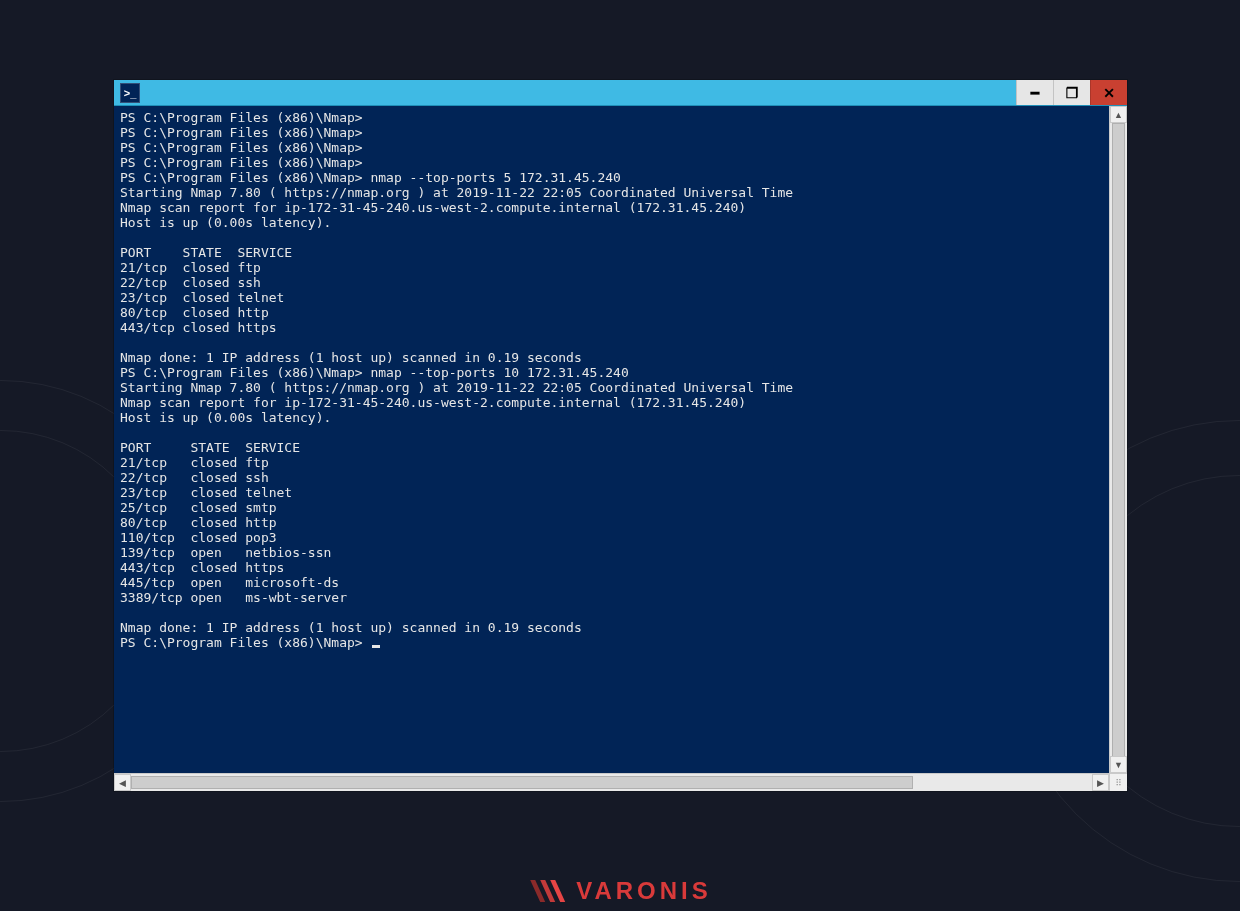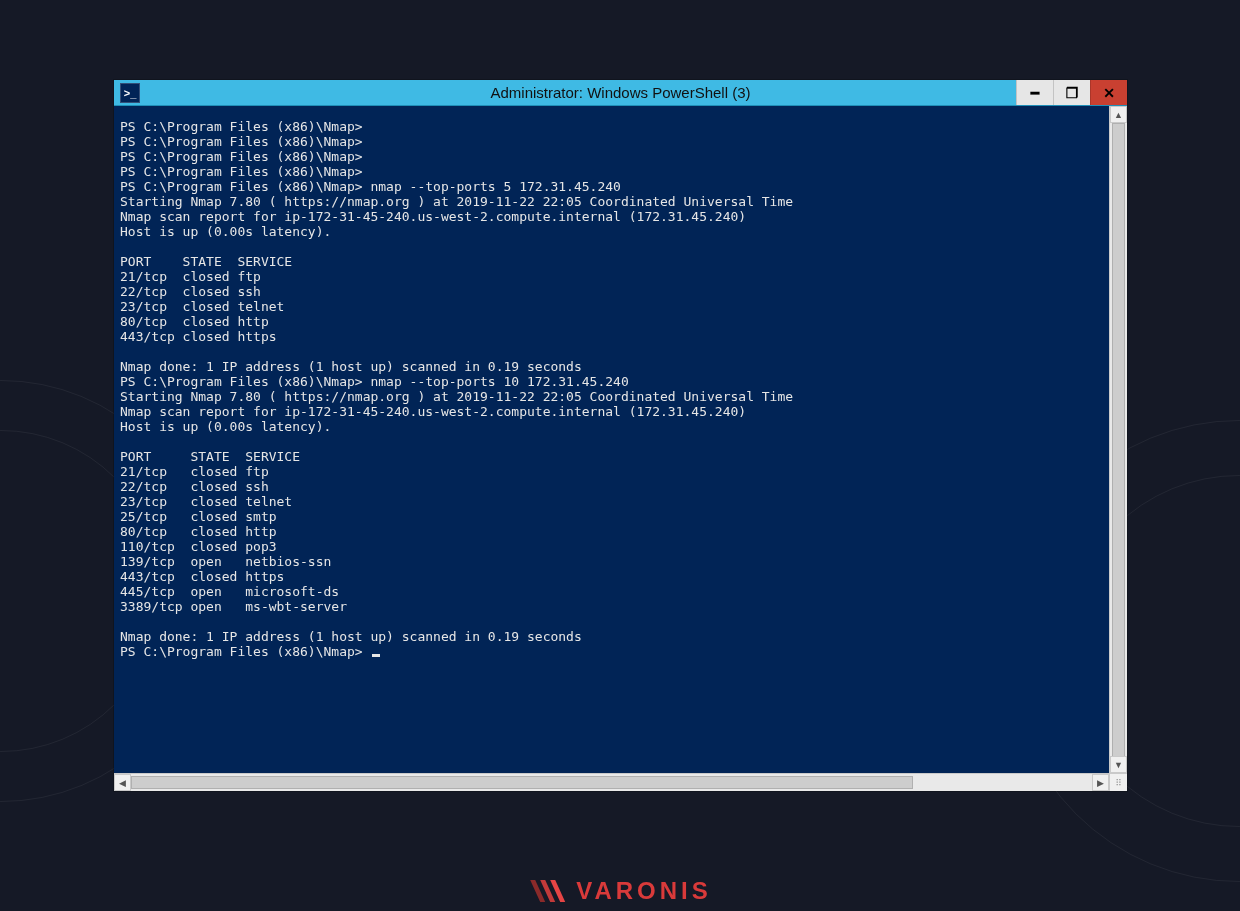--- a/index.html
+++ b/index.html
@@ -98,21 +98,21 @@
     min-height: 0;
   }
 
   .terminal {
     flex: 1;
     background: #012456;
     color: #e6e6e6;
     font-family: "Lucida Console", Consolas, monospace;
     font-size: 13px;
     line-height: 15px;
-    padding: 13px 6px;
+    padding: 4px 6px;
     white-space: pre;
     overflow: hidden;
   }
 
   .vtrack {
     width: 17px;
     background: #e9e9e9;
     position: relative;
     border-left: 1px solid #c9c9c9;
   }
@@ -214,21 +214,20 @@
 
 <div class="bg-ring" style="width:420px;height:420px;left:-210px;top:380px;"></div>
 <div class="bg-ring" style="width:320px;height:320px;left:-160px;top:430px;"></div>
 <div class="bg-ring" style="width:460px;height:460px;right:-230px;top:420px;"></div>
 <div class="bg-ring" style="width:350px;height:350px;right:-175px;top:475px;"></div>
 
 <div class="window">
 
   <div class="titlebar">
     <div class="ps-icon">&gt;_</div>
-    <div class="title">Administrator: Windows PowerShell (3)</div>
     <div class="win-controls">
       <div class="btn">━</div>
       <div class="btn">❐</div>
       <div class="btn close">✕</div>
     </div>
   </div>
 
   <div class="client">
     <div class="terminal-wrap">
       <div class="terminal" id="terminal">PS C:\Program Files (x86)\Nmap&gt;

